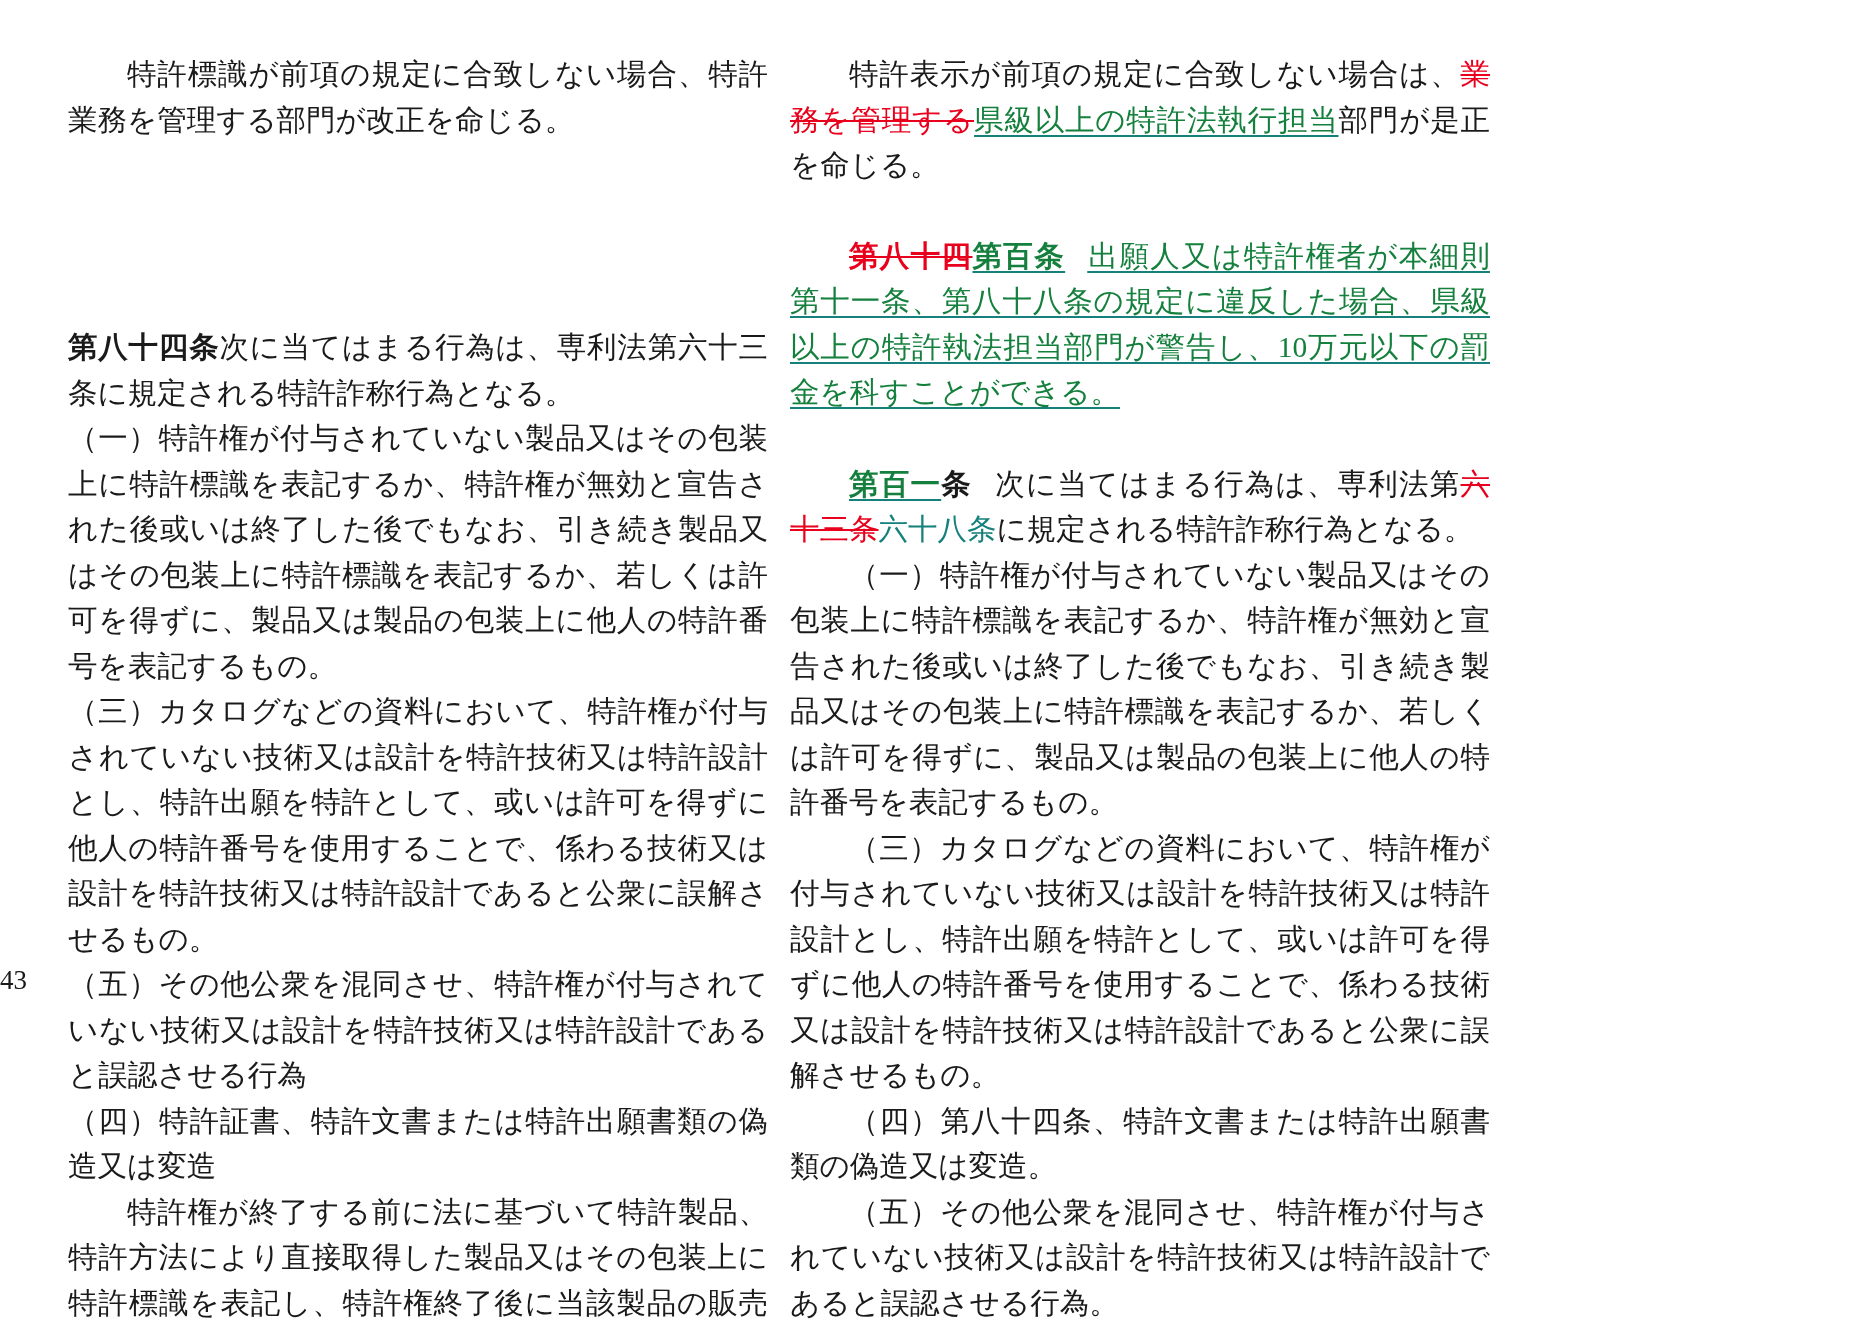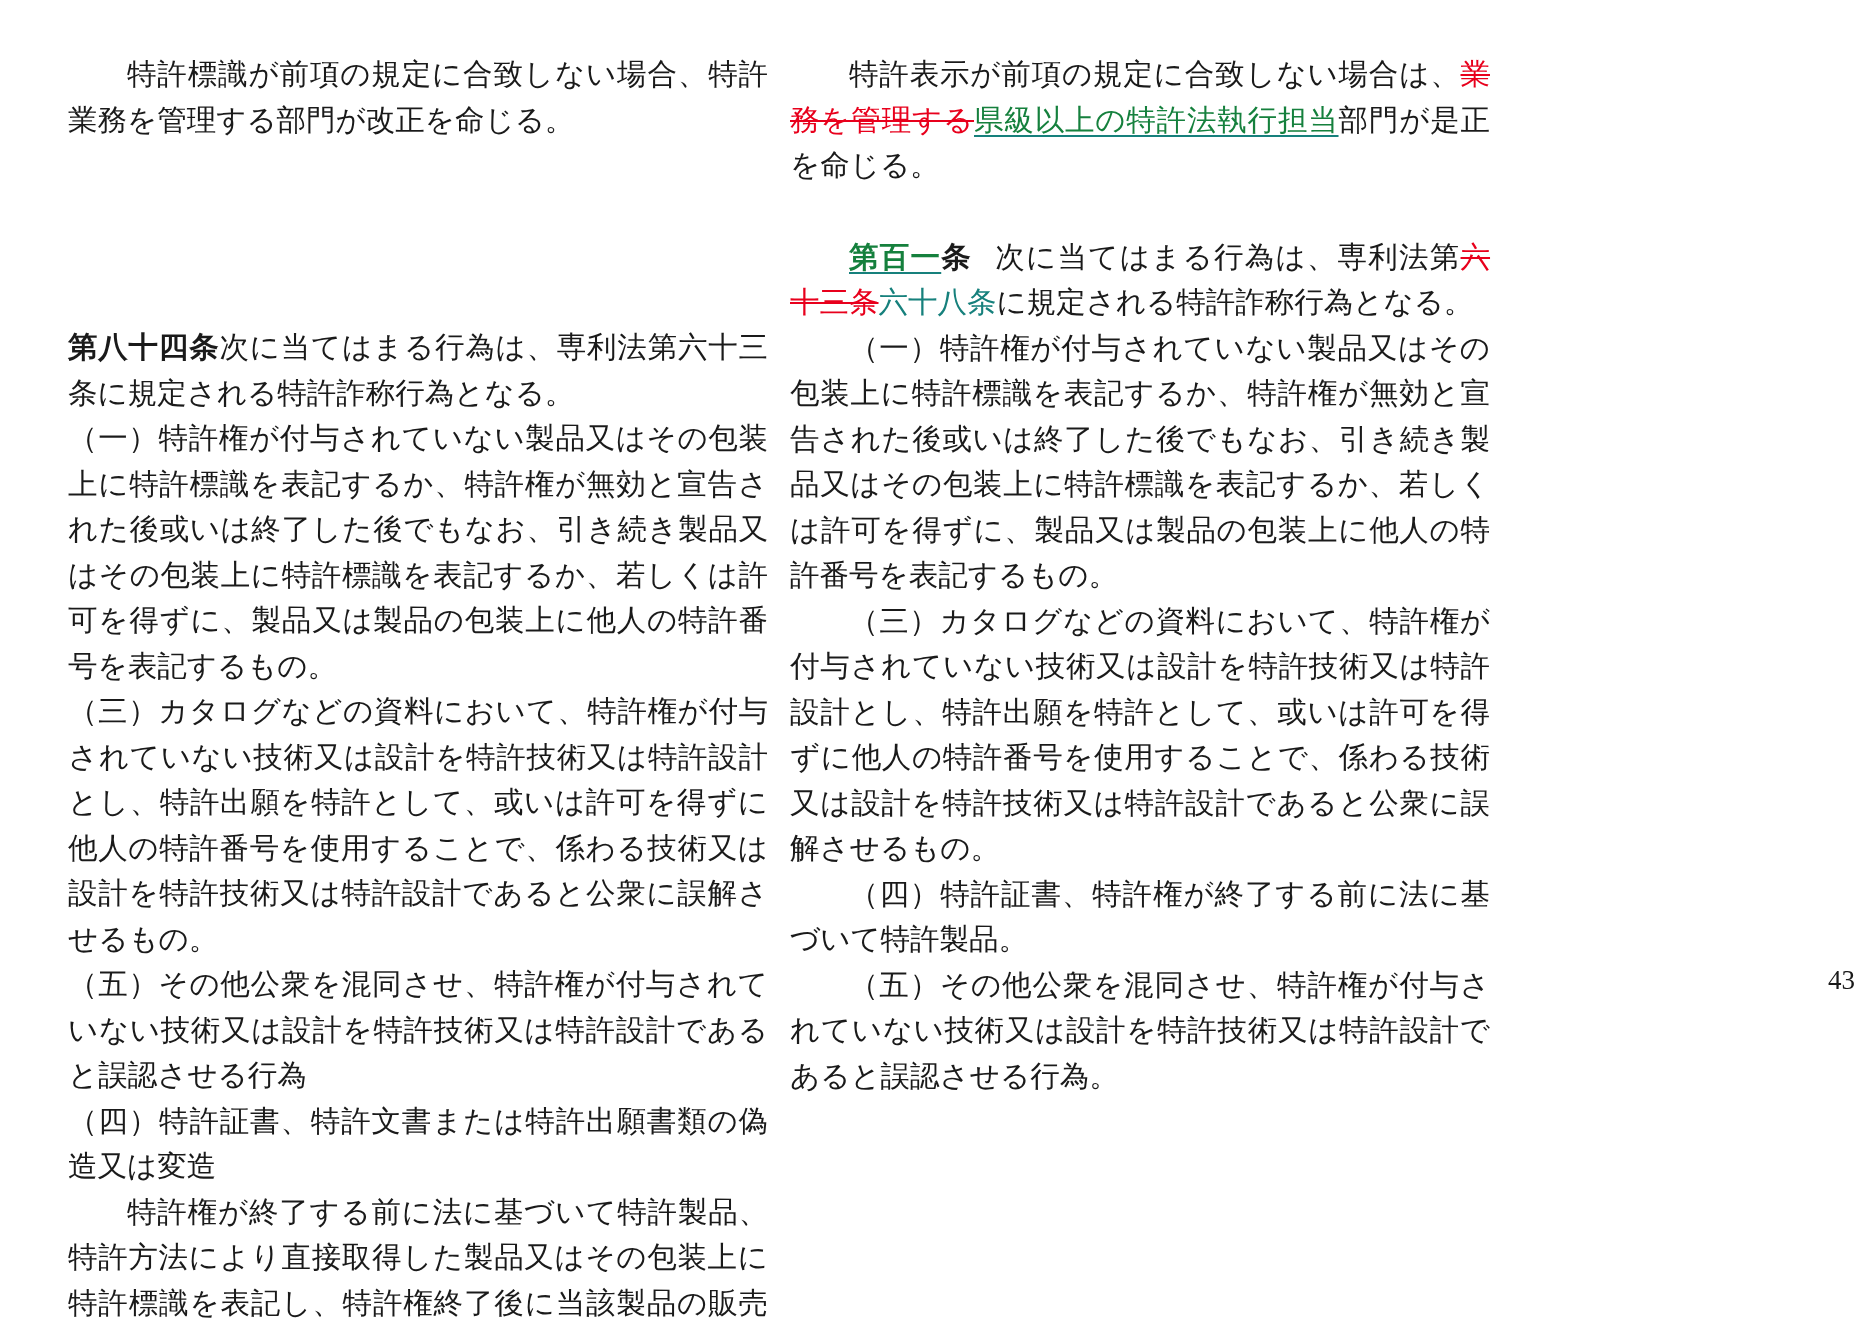--- a/index.html
+++ b/index.html
@@ -67,21 +67,21 @@
   .ins-plain {
     color: #16807c;
   }
   .sp { display: inline-block; width: 0.75em; }
 
   .page-number {
     position: absolute;
     left: 0;
     right: 16px;
     top: 965px;
-    text-align: right;
+    text-align: left;
     font-size: 27px;
     font-family: "Liberation Serif", "DejaVu Serif", serif;
     color: #1a1a1a;
   }
 </style>
 </head>
 <body>
 
 <div id="page">
   <div class="columns">
@@ -97,26 +97,27 @@
       <p>（五）その他公衆を混同させ、特許権が付与されていない技術又は設計を特許技術又は特許設計であると誤認させる行為</p>
       <p>（四）特許証書、特許文書または特許出願書類の偽造又は変造</p>
 
       <p class="ind">特許権が終了する前に法に基づいて特許製品、特許方法により直接取得した製品又はその包装上に特許標識を表記し、特許権終了後に当該製品の販売の申し出、販売をするものについては、特許詐称行為に属しない。</p>
     </div>
 
     <div class="col col-right">
 
       <p class="ind"><span>特許表示が前項の規定に合致しない場合は、</span><span class="del">業務を管理する</span><span class="ins">県級以上の特許法執行担当</span><span>部門が是正を命じる。</span></p>
 
+      <p class="ind gap-md"><span class="del b">第八十四</span><span class="ins b">第百条</span><span class="sp"></span><span class="ins">出願人又は特許権者が本細則第十一条、第八十八条の規定に違反した場合、県級以上の特許執法担当部門が警告し、10万元以下の罰金を科すことができる。</span></p>
 
       <p class="ind gap-sm"><span class="ins b">第百一</span><span class="b">条</span><span class="sp"></span><span>次に当てはまる行為は、専利法第</span><span class="del">六十三条</span><span class="ins-plain">六十八条</span><span>に規定される特許詐称行為となる。</span></p>
 
       <p class="ind">（一）特許権が付与されていない製品又はその包装上に特許標識を表記するか、特許権が無効と宣告された後或いは終了した後でもなお、引き続き製品又はその包装上に特許標識を表記するか、若しくは許可を得ずに、製品又は製品の包装上に他人の特許番号を表記するもの。</p>
       <p class="ind">（三）カタログなどの資料において、特許権が付与されていない技術又は設計を特許技術又は特許設計とし、特許出願を特許として、或いは許可を得ずに他人の特許番号を使用することで、係わる技術又は設計を特許技術又は特許設計であると公衆に誤解させるもの。</p>
-      <p class="ind">（四）特許証書、特許権が終了する前に法に基づいて特許製品。</p>
+      <p class="ind">（四）第八十四条、特許文書または特許出願書類の偽造又は変造。</p>
       <p class="ind">（五）その他公衆を混同させ、特許権が付与されていない技術又は設計を特許技術又は特許設計であると誤認させる行為。</p>
 
     </div>
 
   </div>
 
   <div class="page-number">43</div>
 </div>
 
 </body></html>

